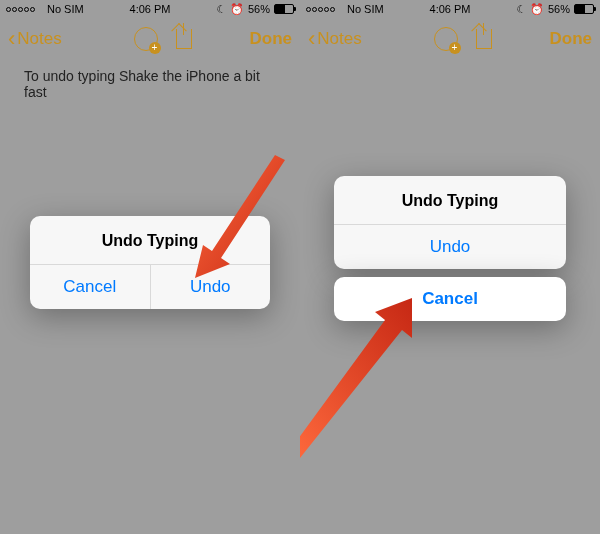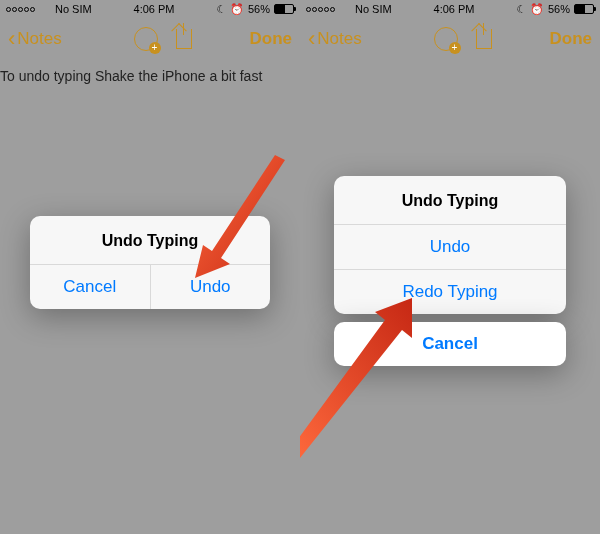--- a/index.html
+++ b/index.html
@@ -2,38 +2,38 @@
 <html><head>
 <meta charset="utf-8">
 <style>
   * { margin: 0; padding: 0; box-sizing: border-box; font-family: -apple-system, "Helvetica Neue", Helvetica, Arial, sans-serif; }
   body { background: #f0f0f0; width: 600px; height: 534px; position: relative; overflow: hidden; }
   .phone { position: absolute; top: 0; width: 300px; height: 534px; background: #fff; overflow: hidden; }
   .phone.left  { left: 0; }
   .phone.right { left: 300px; }
   .overlay-dim { position: absolute; inset: 0; background: rgba(0,0,0,0.38); }
   .status-bar { position: absolute; top: 0; left: 0; right: 0; height: 18px; display: flex; align-items: center; justify-content: space-between; padding: 0 6px; font-size: 11px; color: #000; z-index: 3; }
-  .status-left  { display: flex; align-items: center; gap: 20px; }
+  .status-left  { display: flex; align-items: center; gap: 12px; }
   .status-right { display: flex; align-items: center; gap: 4px; }
   .dots { display: flex; gap: 1px; }
   .dots span { width: 5px; height: 5px; border-radius: 50%; border: 1px solid #000; }
   .battery { width: 20px; height: 10px; border: 1px solid #000; border-radius: 2px; position: relative; }
   .battery::after { content:""; position:absolute; right:-3px; top:2px; width:2px; height:4px; background:#000; border-radius:0 1px 1px 0; }
   .battery i { display:block; width:55%; height:100%; background:#000; }
   .nav-bar { position: absolute; top: 18px; left: 0; right: 0; height: 42px; display: flex; align-items: center; justify-content: space-between; padding: 0 8px; z-index: 3; }
   .nav-left  { display: flex; align-items: center; gap: 2px; color: #c8911f; font-size: 17px; }
   .nav-right { display: flex; align-items: center; gap: 18px; color: #c8911f; }
   .chev { font-size: 22px; line-height: 1; }
   .icon-circle { width: 24px; height: 24px; border: 1.5px solid #c8911f; border-radius: 50%; position: relative; }
   .icon-circle::after { content:"+"; position:absolute; right:-4px; bottom:-4px; width:12px; height:12px; border-radius:50%; background:#c8911f; color:#fff; font-size:10px; line-height:12px; text-align:center; }
   .icon-share { width: 16px; height: 20px; border: 1.5px solid #c8911f; border-top: none; position: relative; }
   .icon-share::before { content:""; position:absolute; left:6px; top:-6px; width:1.5px; height:12px; background:#c8911f; }
   .icon-share::after { content:""; position:absolute; left:2px; top:-6px; width:10px; height:10px; border-left:1.5px solid #c8911f; border-top:1.5px solid #c8911f; transform: rotate(45deg); transform-origin: top left; }
   .done { font-size: 17px; font-weight: 600; margin-left: 40px; }
-  .note-body { position:absolute; top:64px; left:0; right:0; padding: 4px 0; font-size:14px; color:#222; z-index:1; }
+  .note-body { position:absolute; top:64px; left:0; right:0; padding: 4px 24px; font-size:14px; color:#222; z-index:1; }
   .dialog-2btn { position:absolute; width:240px; left:30px; top:216px; background:#f7f7f7; border-radius:10px; overflow:hidden; z-index:5; box-shadow:0 8px 30px rgba(0,0,0,0.3); }
   .dialog-2btn .title { text-align:center; font-weight:600; font-size:16px; padding:16px 0 14px; border-bottom:1px solid #d9d9d9; }
   .dialog-2btn .row { display:flex; }
   .dialog-2btn .row button { flex:1; background:none; border:none; padding:12px 0; font-size:17px; color:#007aff; }
   .dialog-2btn .row button + button { border-left:1px solid #d9d9d9; }
   .dialog-sheet { position:absolute; width:232px; left:34px; top:176px; z-index:5; }
   .dialog-sheet .card { background:#f7f7f7; border-radius:10px; overflow:hidden; box-shadow:0 8px 30px rgba(0,0,0,0.3); }
   .dialog-sheet .title { text-align:center; font-weight:600; font-size:16px; padding:16px 0 14px; border-bottom:1px solid #d9d9d9; }
   .dialog-sheet button.opt { display:block; width:100%; background:none; border:none; padding:12px 0; font-size:17px; color:#007aff; border-top:1px solid #d9d9d9; }
   .dialog-sheet button.opt:first-of-type { border-top:none; }
@@ -135,21 +135,20 @@
       <span class="icon-circle"></span>
       <span class="icon-share"></span>
       <span class="done">Done</span>
     </div>
   </div>
 
   <div class="dialog-sheet">
     <div class="card">
       <div class="title">Undo Typing</div>
       <button class="opt">Undo</button>
-      <button class="opt">Redo Typing</button>
     </div>
     <div class="cancel">
       <button>Cancel</button>
     </div>
   </div>
 
   <svg class="arrow" style="left:-20px; top:290px;" width="160" height="170">
     <defs>
         <linearGradient id="g2" x1="0" y1="1" x2="1" y2="0">
           <stop offset="0%" stop-color="#ff6a3d"></stop>

